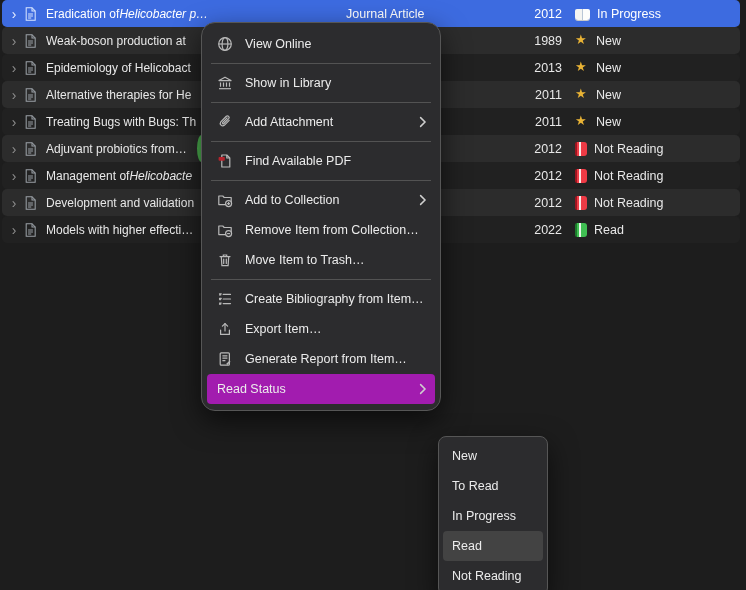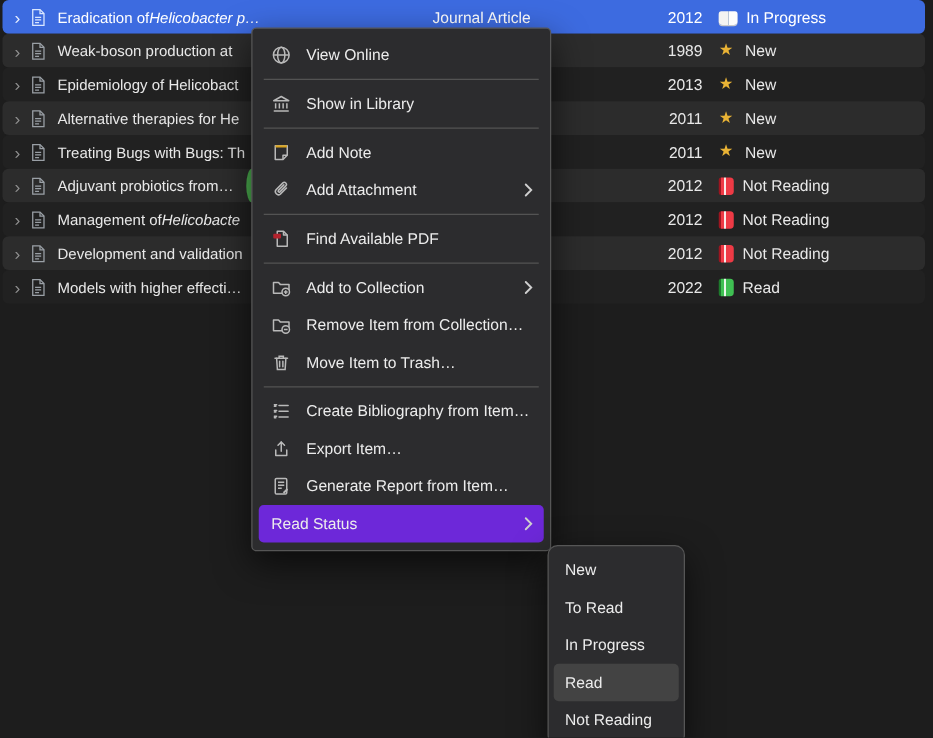--- a/index.html
+++ b/index.html
@@ -55,29 +55,29 @@
     background:linear-gradient(90deg,#9c1520 0 2px,#ee3a45 2px 4px,#fbe9e8 4px 6px,#ee3a45 6px 100%);
   }
   .status-icon[data-icon="book-green"]{
     width:12px;height:14px;border-radius:2px 3px 3px 2px;
     background:linear-gradient(90deg,#1d7a2c 0 2px,#3fbf52 2px 4px,#eaf7ea 4px 6px,#3fbf52 6px 100%);
   }
 
   
   .context-menu{
     position:absolute;left:201px;top:22px;width:240px;box-sizing:border-box;
-    background:#2c2c2e;border:1px solid #565656;border-radius:4px;
+    background:#2c2c2e;border:1px solid #565656;border-radius:14px;
     padding:6px 0;z-index:10;box-shadow:0 10px 28px rgba(0,0,0,.6);
     font-size:12.5px;color:#ececec;
   }
   .menu-item{
     display:flex;align-items:center;height:30px;margin:0 5px;
     padding:0 8px 0 10px;border-radius:4px;white-space:nowrap;
   }
-  .menu-item.highlighted{background:#6d28d9}
+  .menu-item.highlighted{background:#a21caf}
   .mi-icon{width:16px;height:16px;margin-right:12px;flex:none}
   .mi-label{white-space:nowrap}
   .mi-arrow{margin-left:auto;display:flex;flex:none}
   .menu-sep{height:1px;background:#535353;margin:4px 9px}
 
   
   .submenu{
     position:absolute;left:438px;top:436px;width:110px;box-sizing:border-box;
     background:#2c2c2e;border:1px solid #565656;border-radius:8px;
     padding:4px 0;z-index:11;box-shadow:0 10px 28px rgba(0,0,0,.6);
@@ -316,30 +316,20 @@
           <path d="M2 5.6 8 2.2l6 3.4z"></path>
           <path d="M3.5 7.6v4.2M6.5 7.6v4.2M9.5 7.6v4.2M12.5 7.6v4.2"></path>
           <path d="M2 13.7h12"></path>
         </svg>
     </span>
     <span class="mi-label">Show in Library</span>
   </div>
 
   <div class="menu-sep"></div>
 
-  <div class="menu-item">
-    <span class="mi-icon">
-      <svg width="16" height="16" viewBox="0 0 16 16" fill="none" stroke-width="1.2" stroke-linejoin="round">
-          <path d="M3.2 2.6h9.6v7.6l-3.4 3.4H3.2z" stroke="#b9b9b9"></path>
-          <path d="M12.8 10.2H9.4v3.4" stroke="#b9b9b9"></path>
-          <path d="M3.4 3.1h9.2" stroke="#d9a420" stroke-width="1.7"></path>
-        </svg>
-    </span>
-    <span class="mi-label">Add Note</span>
-  </div>
 
   <div class="menu-item">
     <span class="mi-icon">
       <svg width="16" height="16" viewBox="0 0 16 16" fill="none" stroke="#b9b9b9" stroke-width="1.2" stroke-linecap="round">
           <path d="M12.2 6.4l-4.9 4.9a2.5 2.5 0 0 1-3.5-3.5l5.5-5.5a1.7 1.7 0 0 1 2.4 2.4L6.9 9.5a.85.85 0 0 1-1.2-1.2l4.4-4.4"></path>
         </svg>
     </span>
     <span class="mi-label">Add Attachment</span>
     <span class="mi-arrow">
       <svg width="8" height="12" viewBox="0 0 8 12" fill="none" stroke="#cfcfcf" stroke-width="1.5" stroke-linecap="round">

